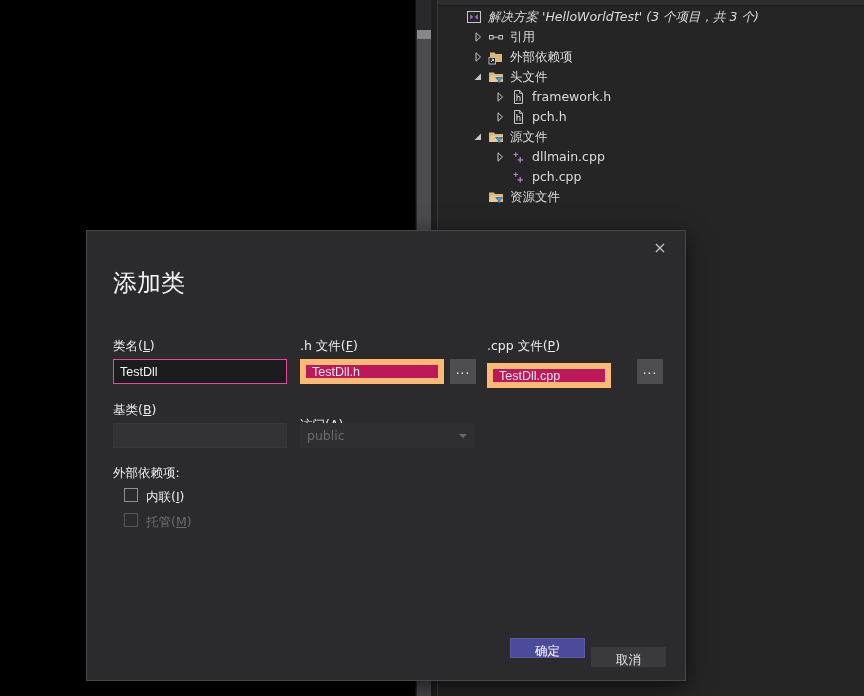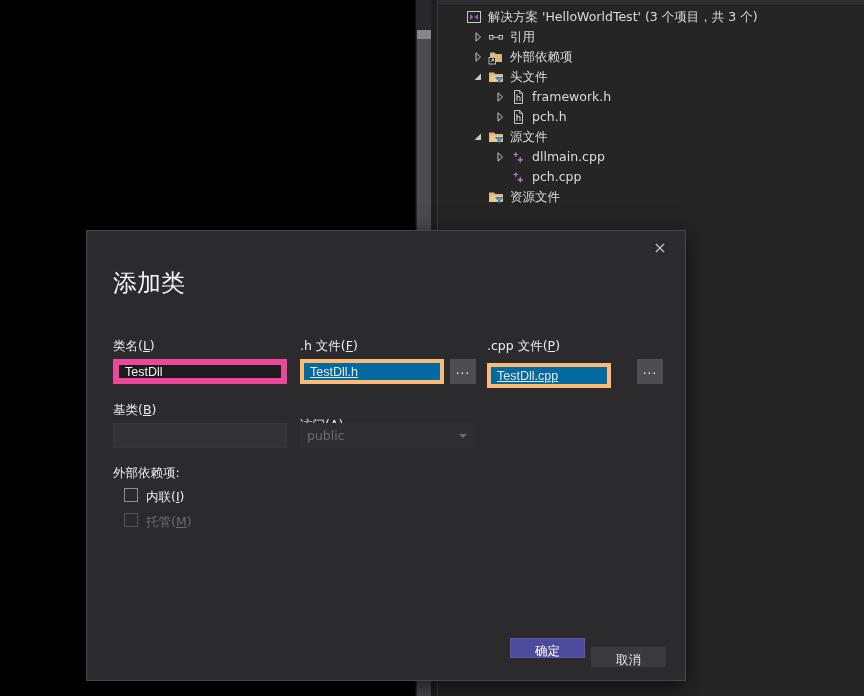--- a/index.html
+++ b/index.html
@@ -30,22 +30,22 @@
   
   .dialog { position:absolute; left:86px; top:230px; width:600px; height:451px;
             background:#2b2b2e; border:1px solid #47474b; box-shadow:0 6px 22px rgba(0,0,0,.65); }
   .dlg-close { position:absolute; top:7px; right:15px; width:20px; height:20px; text-align:center;
                color:#bdbdbd; font-size:16px; line-height:20px; cursor:default; }
   .dlg-title { position:absolute; left:26px; top:36px; font-size:24px; color:#f4f4f4; font-weight:400; }
   .lbl { position:absolute; font-size:12.5px; color:#ececec; }
   .lbl .mn { text-decoration:underline; }
   .lbl.dim { color:#6b6b6f; }
   .txt { position:absolute; height:25px; font-size:12.5px; padding:0 6px; outline:none; }
-  .txt.focused { background:#1c1c1e; border:6px solid #ec4899; color:#f2f2f2; }
-  .txt.normal  { background:#0369a1; border:4px solid #fdba74; color:#e8e8e8;text-decoration:underline; }
+  .txt.focused { background:#1c1c1e; border:1px solid #ec4899; color:#f2f2f2; }
+  .txt.normal  { background:#be185d; border:6px solid #fdba74; color:#e8e8e8; }
   .txt.empty   { background:#333337; border:1px solid #38383c; color:#e8e8e8; }
   .browse-btn { position:absolute; width:26px; height:25px; background:#4d4d52; border:none;
                 color:#f0f0f0; font-size:12px; letter-spacing:1px; line-height:23px; text-align:center; cursor:default; }
   .combo { position:absolute; width:175px; height:25px; background:#2f2f33; color:#6b6b6f;
            font-size:12.5px; line-height:25px; padding-left:7px; }
   .combo-arrow { position:absolute; right:8px; top:11px; width:0; height:0;
                  border-left:4px solid transparent; border-right:4px solid transparent; border-top:4px solid #6b6b6f; }
   .checkbox { position:absolute; width:14px; height:14px; background:#2b2b2e; border:1px solid #8f8f93; }
   .checkbox.disabled { border-color:#55555a; }
   .btn { position:absolute; height:20px; width:75px; font-size:12.5px; text-align:center; line-height:23px; cursor:default; }
@@ -62,21 +62,21 @@
   <div class="vscrollbar">
     <div class="vscroll-thumb"></div>
     <div class="vscroll-thumb-cap"></div>
   </div>
 
   <div class="panel-gap"></div>
 
   <div class="solution-panel">
     <div class="panel-topstrip"></div>
     <div class="tree" id="tree">
-        <div class="tree-row" style="padding-left: 10px;">
+        <div class="tree-row" style="padding-left: 10px; font-style: italic;">
           <span class="arrow-slot"></span>
           <span class="icon-slot">
             <svg width="16" height="16" viewBox="0 0 16 16">
               <rect x="1.5" y="2.5" width="13" height="11" fill="none" stroke="#c8c8c8"></rect>
               <path d="M4.2 5.3 L7.3 8 L4.2 10.7 Z" fill="#9b6bc9"></path>
               <path d="M11.8 5.3 L8.7 8 L11.8 10.7 Z" fill="#9b6bc9"></path>
             </svg>
           </span>
           <span class="tree-label">解决方案 'HelloWorldTest' (3 个项目，共 3 个)</span>
         </div>

